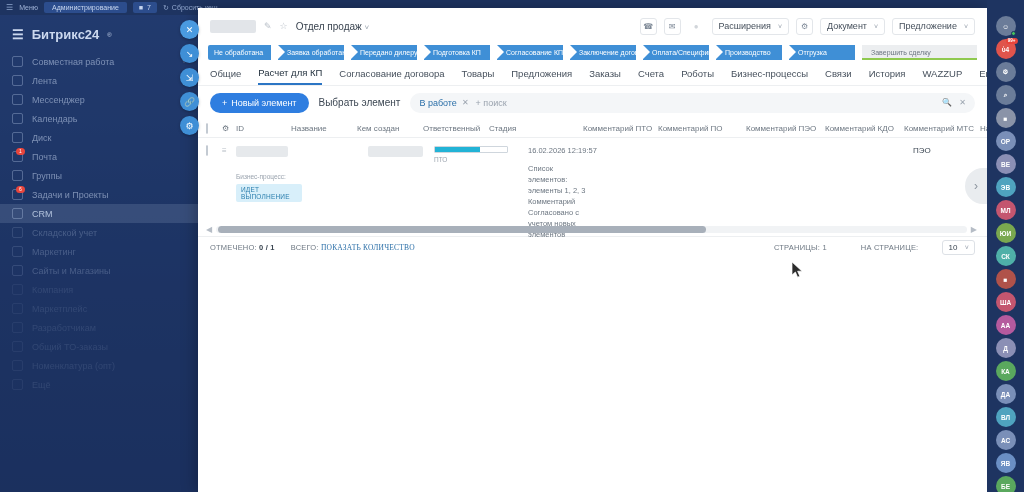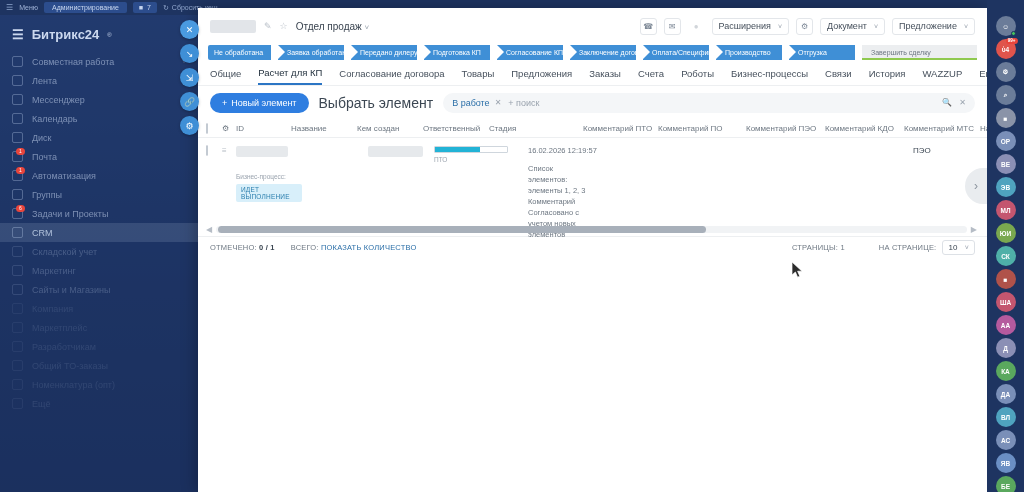--- a/index.html
+++ b/index.html
@@ -181,21 +181,21 @@
   
   .gridbar {
     display:flex; align-items:center; gap: 10px;
     padding: 8px 12px; height: 33px;
   }
   .btn-primary {
     background: #2f7ee0; color:#fff; border-radius: 11px;
     font-size: 9px; padding: 5px 12px; display:flex; gap:4px; align-items:center;
     white-space:nowrap;
   }
-  .btn-plain { font-size: 14px; color: #3c4753; white-space:nowrap; }
+  .btn-plain { font-size: 10px; color: #3c4753; white-space:nowrap; }
   .searchbox {
     flex: 1; display:flex; align-items:center; gap: 7px;
     background: #f4f6f8; border-radius: 11px;
     height: 20px; padding: 0 9px; min-width: 0;
   }
   .chip-filter {
     display:flex; align-items:center; gap:5px;
     color: #2b6fa8; font-size: 9px; white-space: nowrap;
   }
   .chip-filter .x { color:#9aa3ae; font-size:8px; }
@@ -239,23 +239,23 @@
   .hs-track { flex:1; height: 7px; background:#f1f3f5; border-radius: 4px; position:relative;}
   .hs-thumb { position:absolute; left:2px; top:0; height:7px; width: 65%; background:#a8b0ba; border-radius:4px;}
 
   .gridfoot {
     display:flex; align-items:center; gap: 16px;
     border-top: 1px solid #edeff1;
     height: 22px; padding: 0 12px;
     font-size: 7.5px; color:#6d7782; letter-spacing:.2px;
   }
   .gridfoot b { color:#3c4753; }
-  .gf-link { color:#2b6fa8; }
+  .gf-link { color:#2b6fa8;font-family:Liberation Serif, serif; }
   .gf-pages { margin-left: auto; }
-  .gf-perpage { display:flex; align-items:center; gap:6px; margin-left: 18px;}
+  .gf-perpage { display:flex; align-items:center; gap:24px; margin-left: 18px;}
   .gf-select {
     border:1px solid #dde1e6; border-radius:3px; padding: 2px 5px;
     display:flex; gap:7px; align-items:center; color:#3c4753; font-size:8px; background:#fff;
   }
   .gf-select .cx { color:#9aa3ae; font-size:7px; }
 
   .side-next {
     position:absolute; right: 0px; top: 160px;
     width: 22px; height: 36px; border-radius: 18px 0 0 18px;
     background: #e9ecef; color:#8b949e;
@@ -333,25 +333,20 @@
           <span>Календарь</span>
         </div>
         <div class="bx-item">
           <span class="bx-ico"></span>
           <span>Диск</span>
         </div>
         <div class="bx-item">
           <span class="bx-ico"></span>
           <span class="bx-badge">1</span>
           <span>Почта</span>
-        </div>
-        <div class="bx-item">
-          <span class="bx-ico"></span>
-          <span class="bx-badge">1</span>
-          <span>Автоматизация</span>
         </div>
         <div class="bx-item">
           <span class="bx-ico"></span>
           <span>Группы</span>
         </div>
         <div class="bx-item">
           <span class="bx-ico"></span>
           <span class="bx-badge">6</span>
           <span>Задачи и Проекты</span>
         </div>

